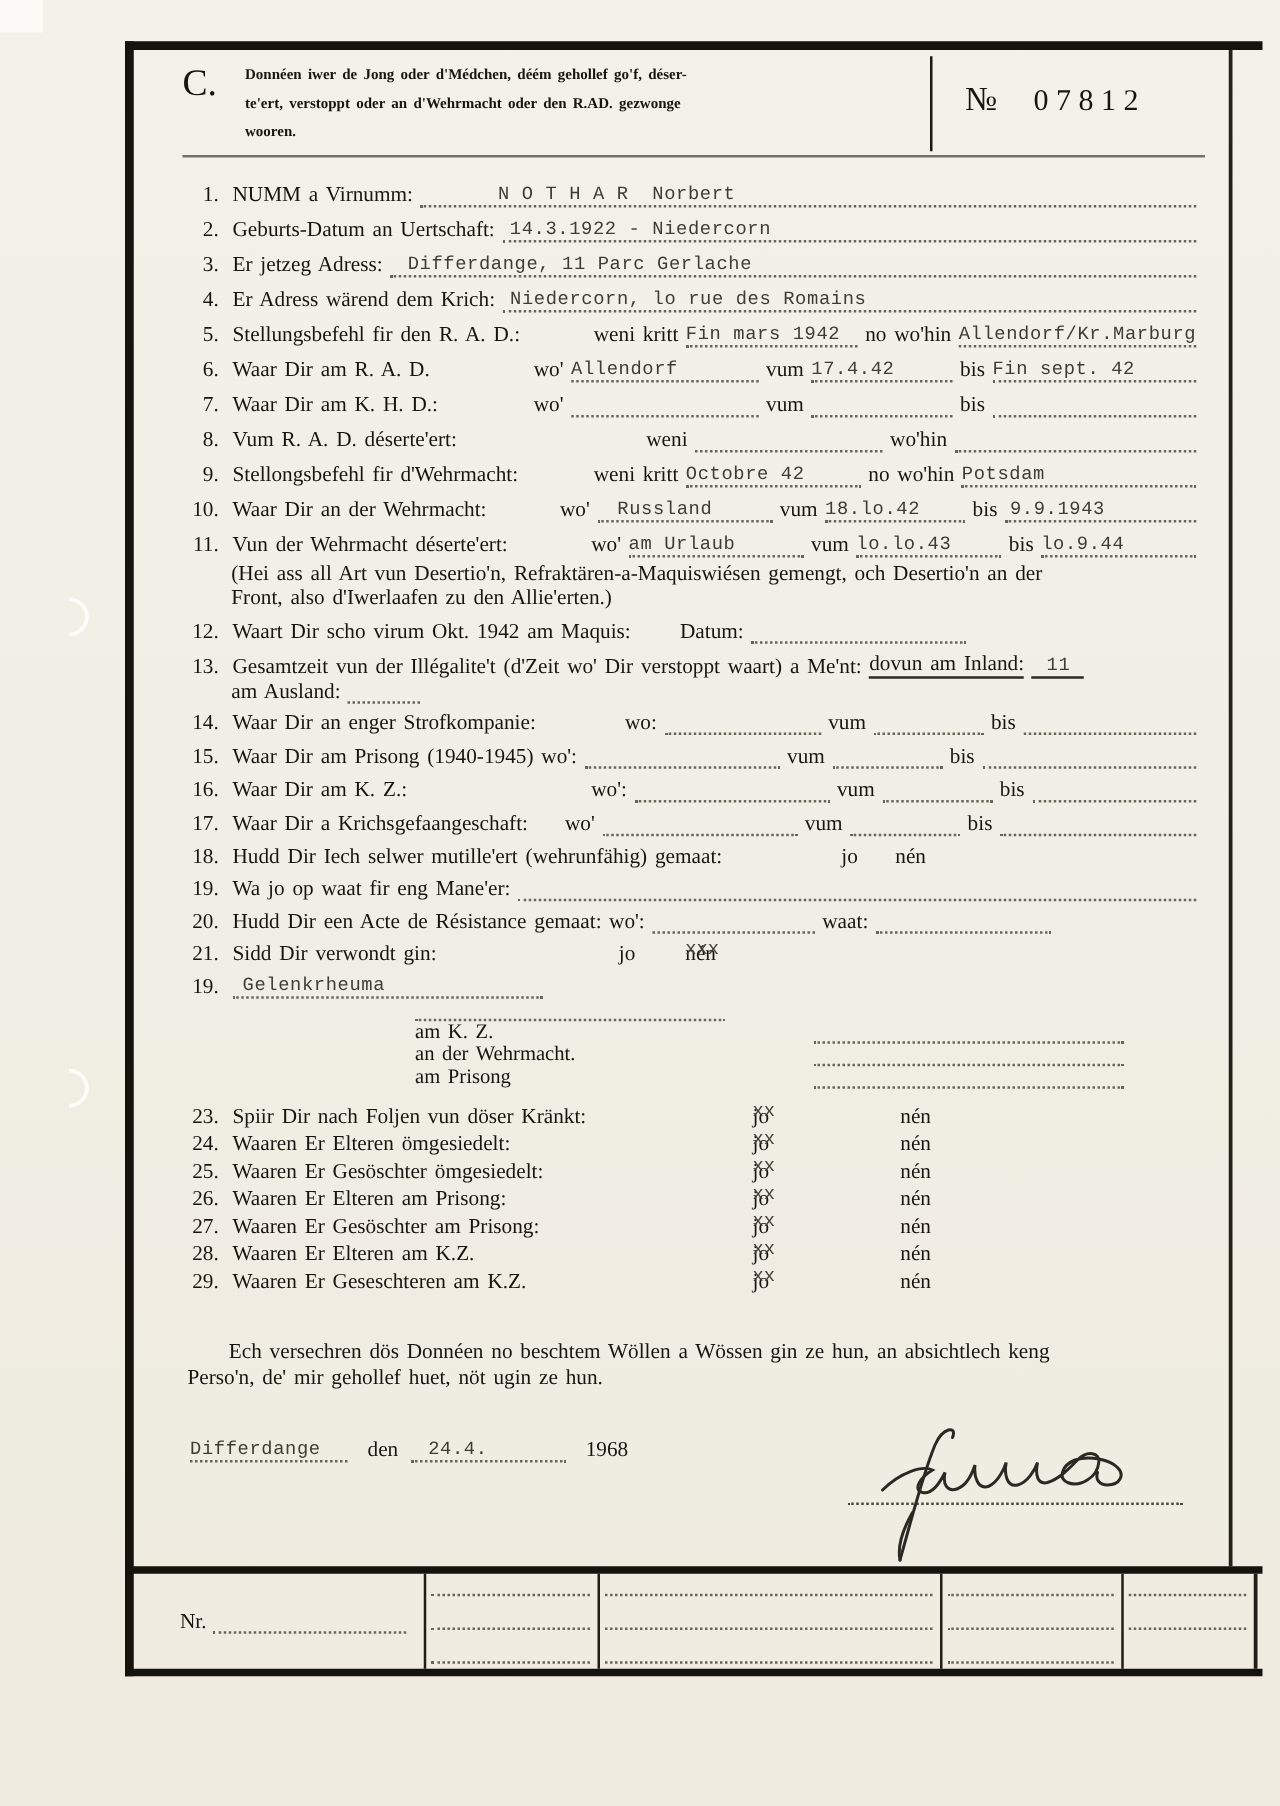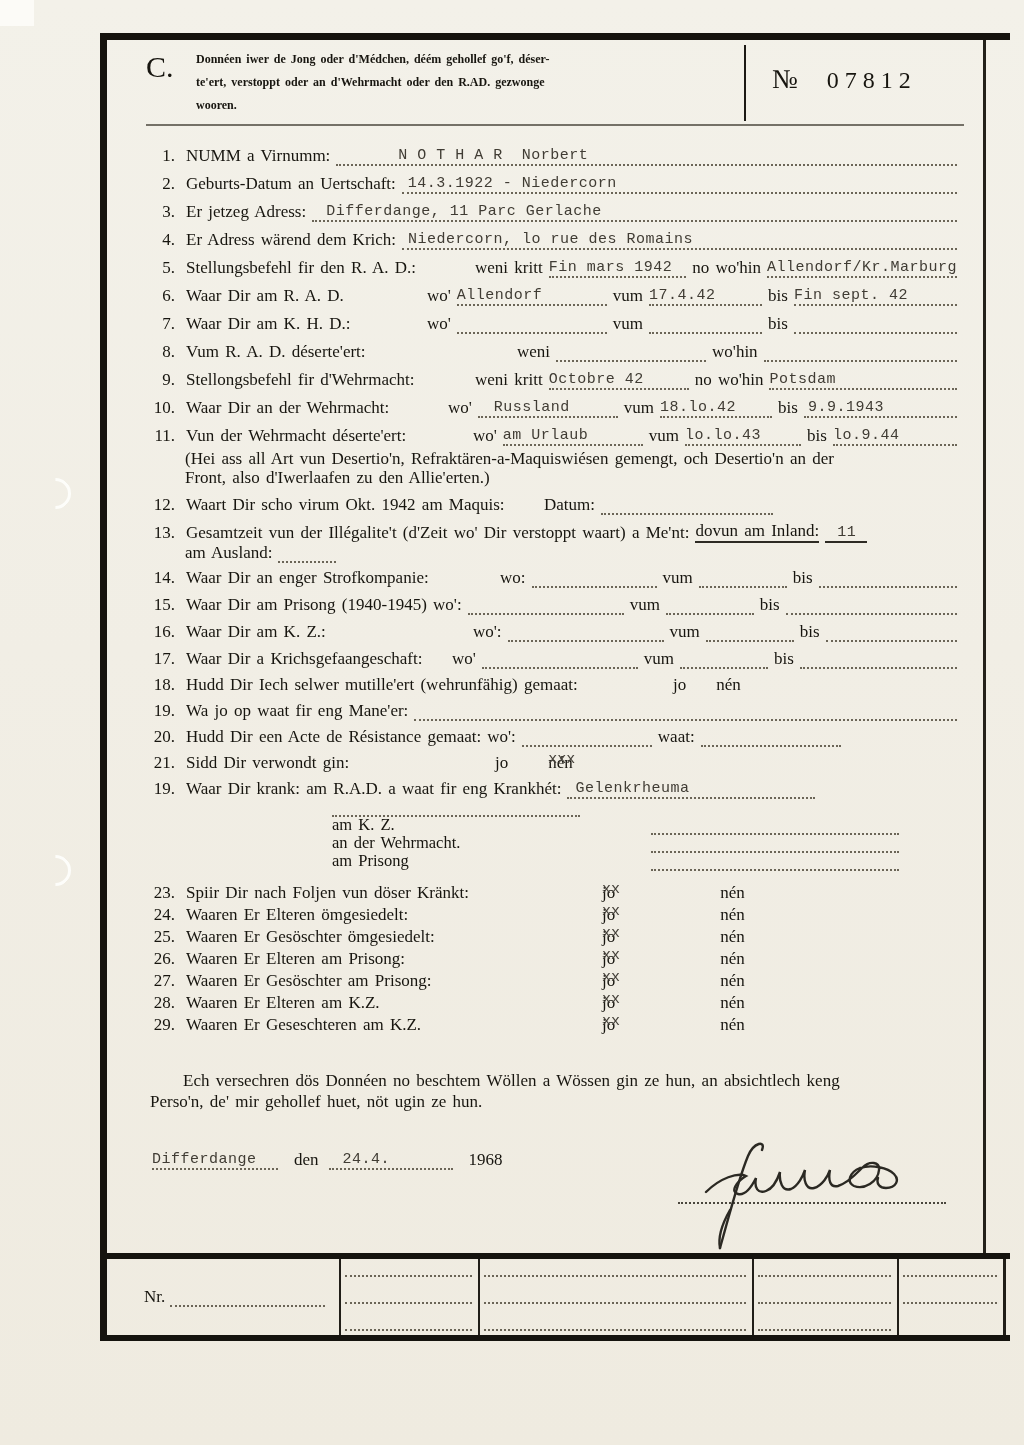--- a/index.html
+++ b/index.html
@@ -288,21 +288,20 @@
       <div class="row" style="margin-top: 6px;">
         <span class="num">21.</span>
         <span class="lbl" style="width: 278px;">Sidd Dir verwondt gin:</span>
         <span class="gap" style="flex: 0 0 25px;"></span>
         <span class="jono"><span>jo</span></span>
         <span class="gap" style="flex: 0 0 40px;"></span>
         <span class="jono struck"><span>nén</span><span class="xmark">xxx</span></span>
       </div>
       <div class="row" style="margin-top: 6px;">
         <span class="num">19.</span>
-        <span class="lbl">Waar Dir krank: am R.A.D. a waat fir eng Krankhét:</span>
         <span class="fld" style="width: 248px;">
           <span class="typed" style="margin-left: 8px;">Gelenkrheuma</span>
         </span>
       </div>
       <div class="row sub" style="margin-left: 187px;">
         <span class="fld" style="width: 248px;"></span>
       </div>
       <div class="row sub" style="margin-left: 187px;">
         <span class="lbl" style="width: 313px;">am K. Z.</span>
         <span class="fld" style="width: 248px;"></span>

